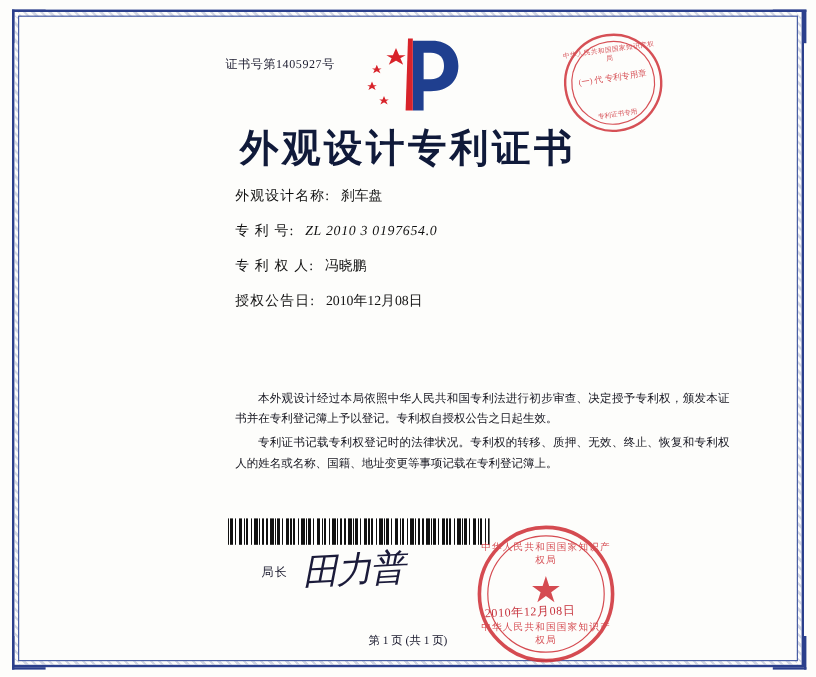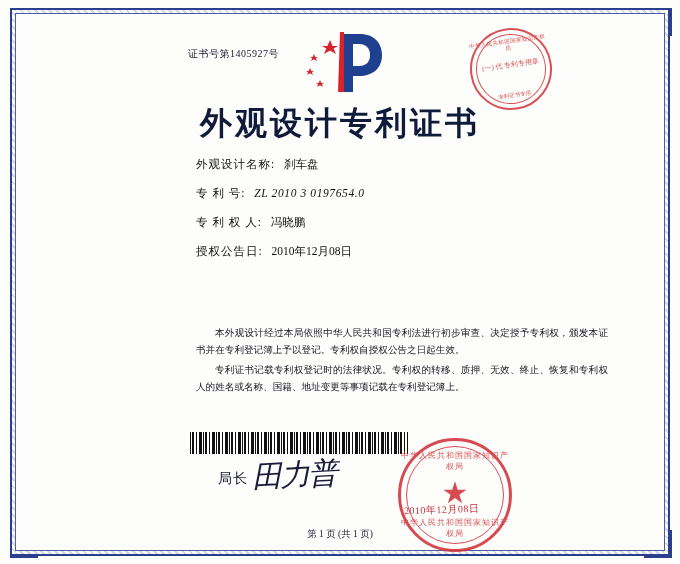--- a/index.html
+++ b/index.html
@@ -178,21 +178,21 @@
       to right,
       #111 0 1px, #fff 1px 2px, #111 2px 4px, #fff 4px 6px,
       #111 6px 7px, #fff 7px 9px, #111 9px 12px, #fff 12px 13px
     );
   }
 
   
   .sign-label {
     position: absolute;
     left: 218px; top: 470px;
-    font-size: 14px;
+    font-size: 10px;
     letter-spacing: 1px;
   }
   .sign-name {
     position: absolute;
     left: 252px; top: 455px;
     font-size: 30px;
     font-family: "DejaVu Serif", serif;
     font-style: italic;
     color: #1b1b3a;
     transform: rotate(-3deg);

